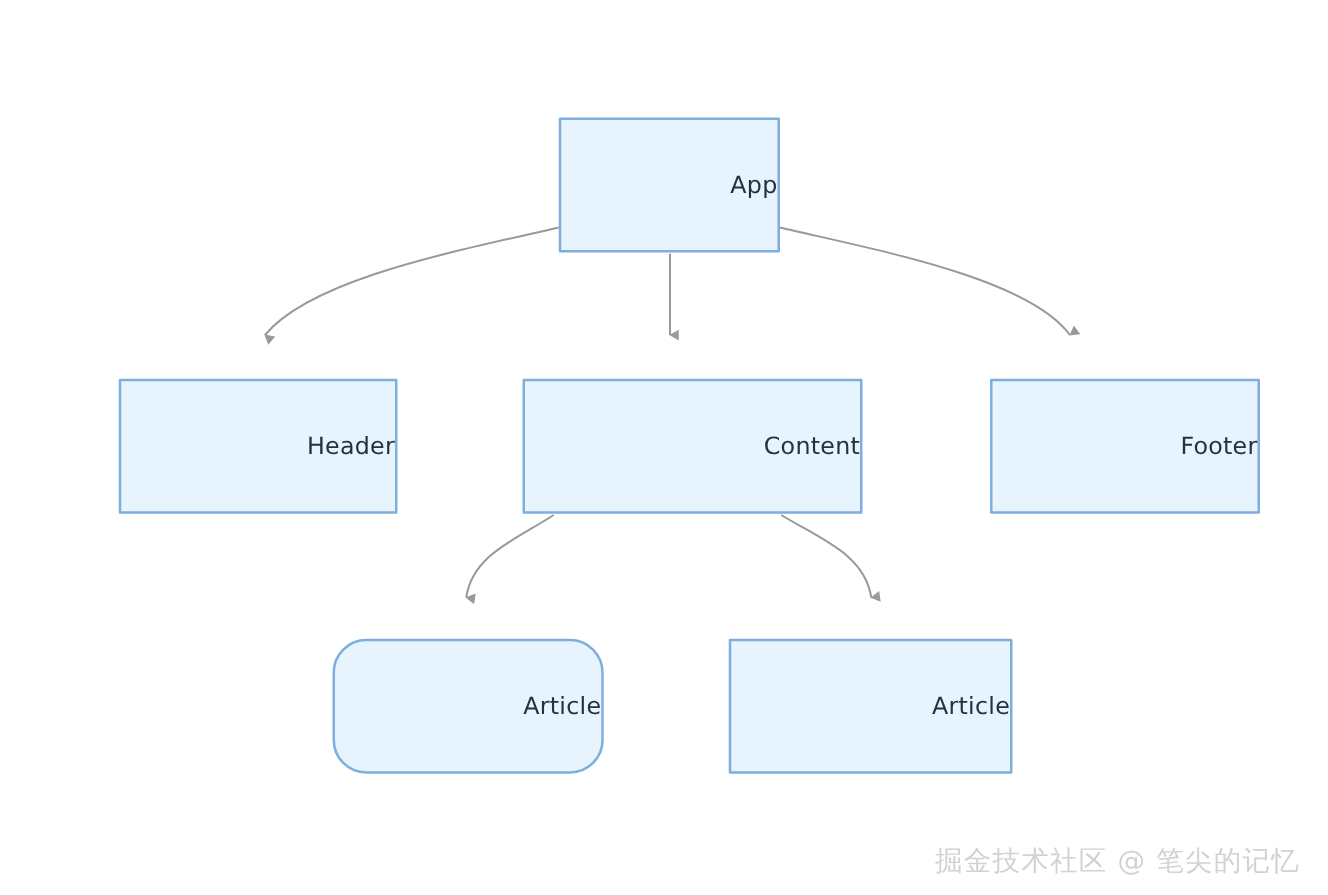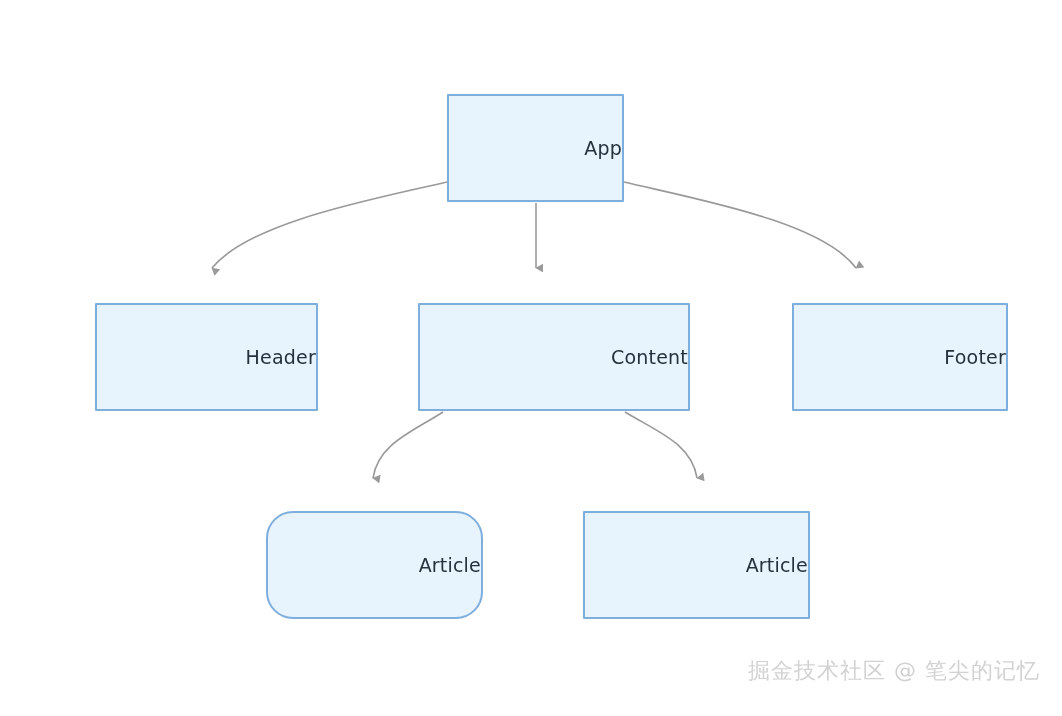--- a/index.html
+++ b/index.html
@@ -47,21 +47,21 @@
     color: #24323d;
     letter-spacing: 0.2px;
     line-height: 1;
     user-select: none;
   }
 
   #watermark {
     position: absolute;
     z-index: 3;
     right: 22px;
-    bottom: 30px;
+    bottom: 12px;
     font-family: "DejaVu Sans", sans-serif;
     font-size: 22px;
     color: #d2d2d2;
     letter-spacing: 1px;
     white-space: nowrap;
     user-select: none;
   }
 </style>
 </head>
 <body>

